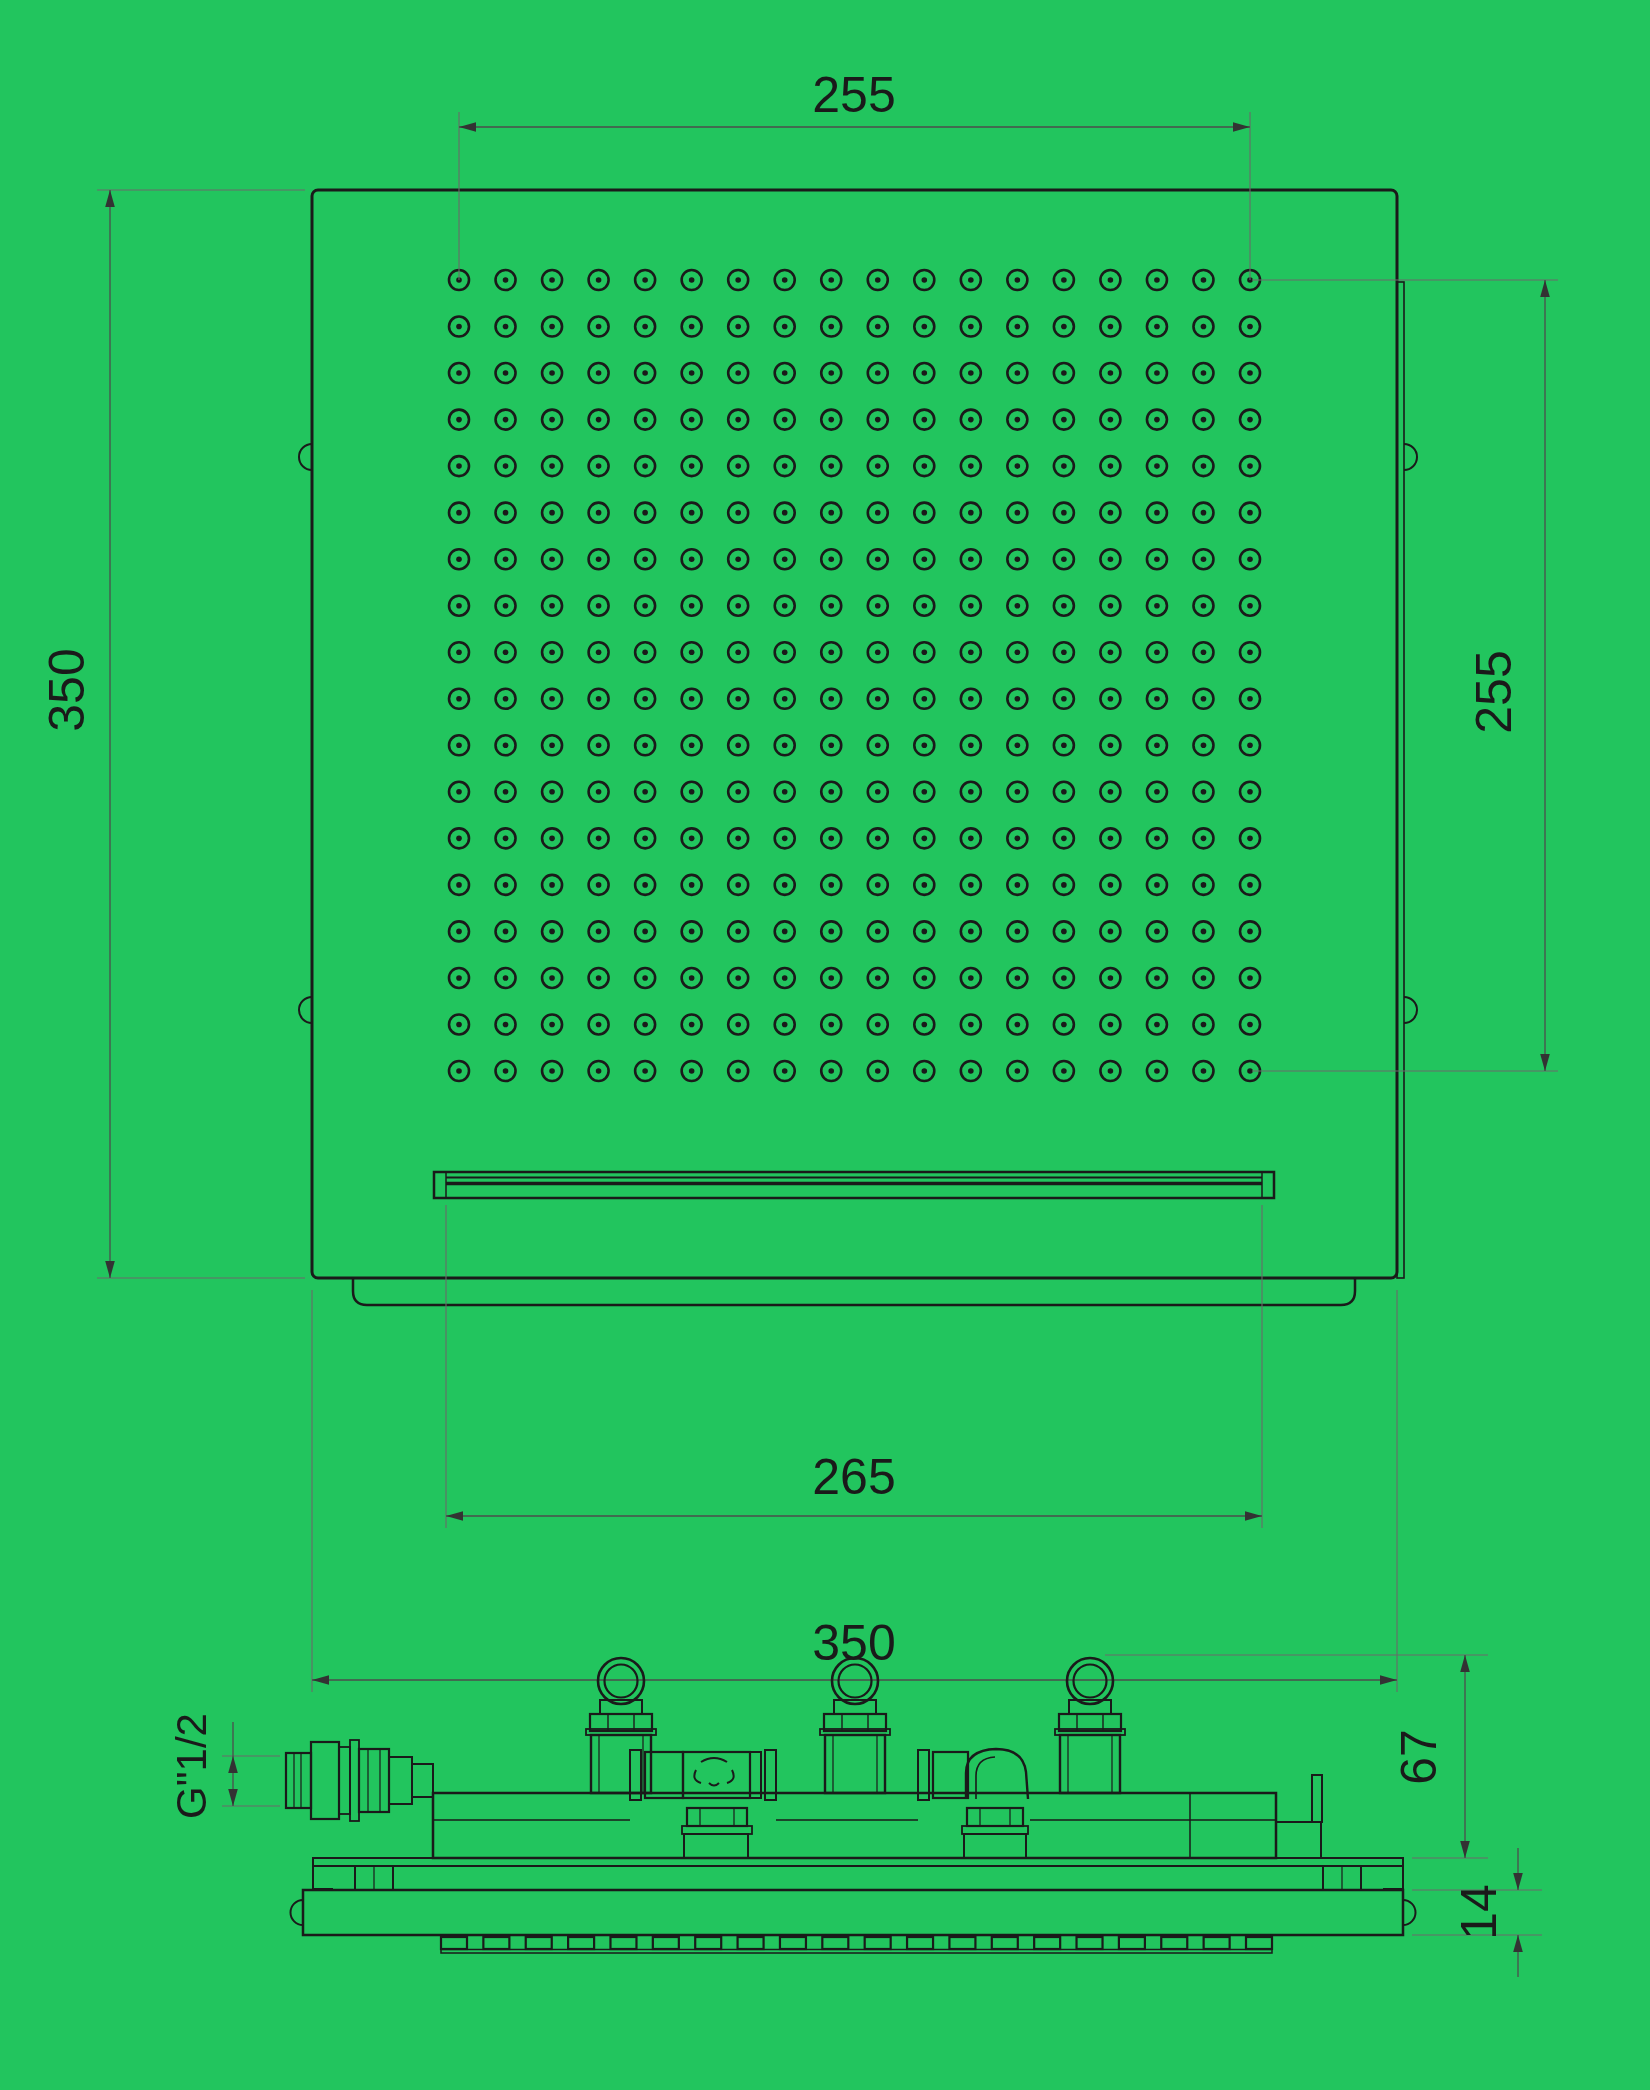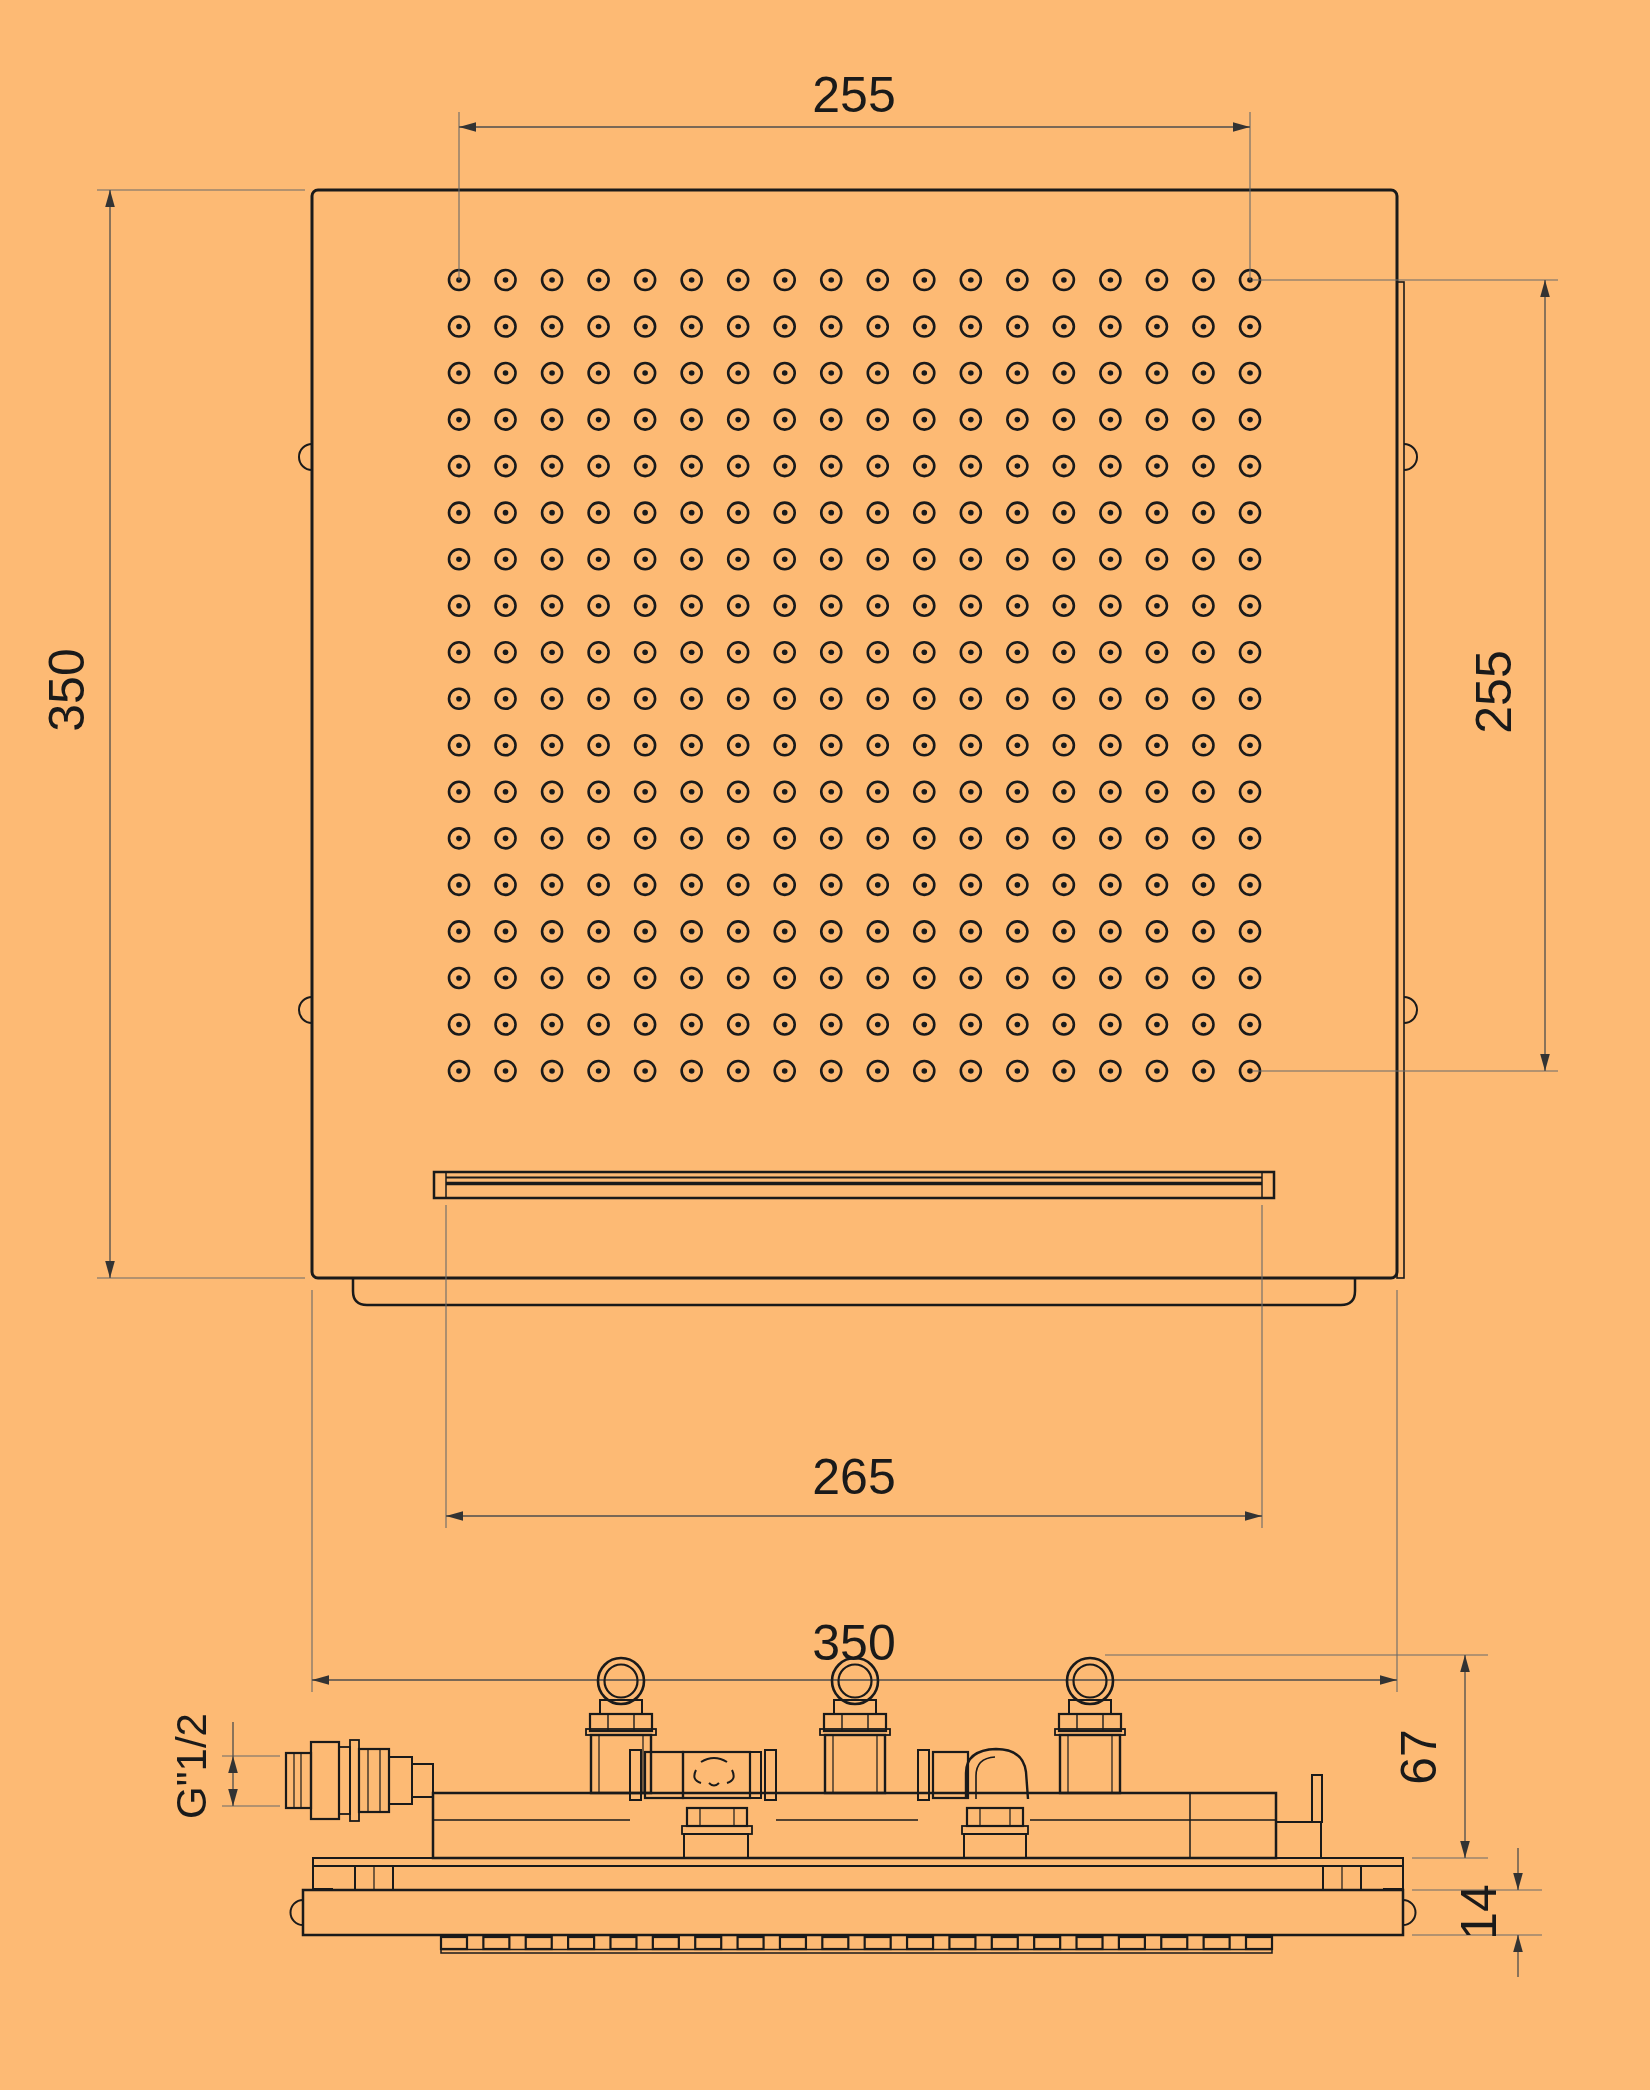--- a/index.html
+++ b/index.html
@@ -1,16 +1,16 @@
 <!DOCTYPE html>
 <html><head>
 <meta charset="utf-8">
 <style>
   html,body{margin:0;padding:0;background:#ffffff;}
-  .canvas{position:relative;width:1650px;height:2090px;background:#fdba74;overflow:hidden;}
+  .canvas{position:relative;width:1650px;height:2090px;background:#22c55e;overflow:hidden;}
   svg{display:block;}
   .outline{stroke:#1a1a1a;fill:none;}
   .dimline{stroke:#4d4d4d;stroke-width:1.3;fill:none;}
   .extline{stroke:#6a6a6a;stroke-width:1.1;fill:none;}
   .arrow{fill:#333333;stroke:none;}
   .dim-text{font-family:"Liberation Sans",sans-serif;font-size:50px;fill:#1a1a1a;text-anchor:middle;}
   .dim-text-sm{font-family:"Liberation Sans",sans-serif;font-size:42px;fill:#1a1a1a;text-anchor:middle;}
 </style>
 </head>
 <body>

